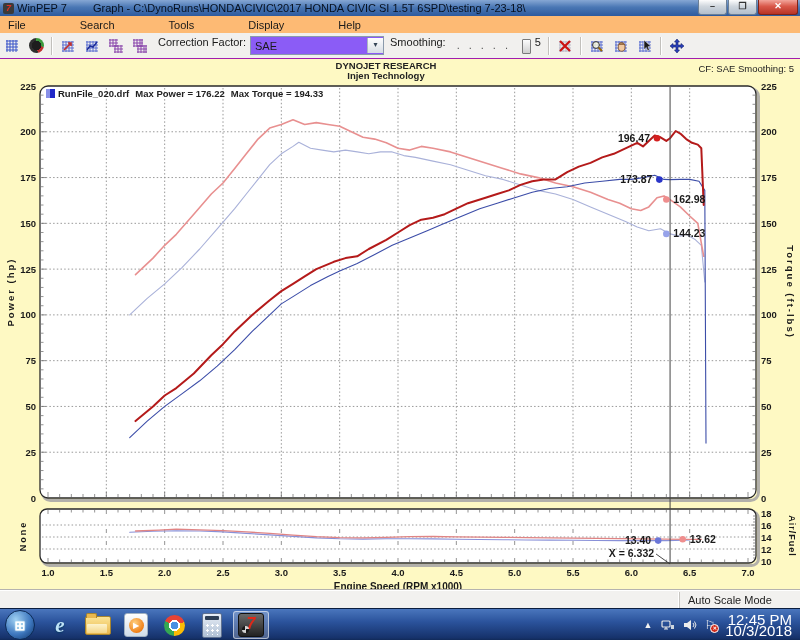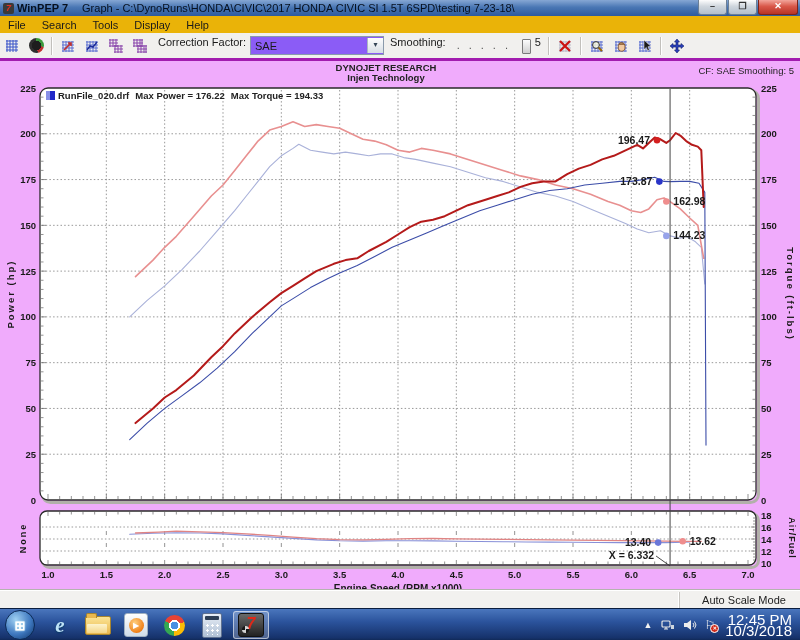--- a/index.html
+++ b/index.html
@@ -5,62 +5,62 @@
   html,body{margin:0;padding:0;background:#444;}
   #screen{position:relative;width:800px;height:640px;overflow:hidden;
     font-family:"Liberation Sans",sans-serif;font-size:11px;background:#ebebe6;
     -webkit-font-smoothing:antialiased;}
   
   .titlebar{position:absolute;top:0;left:0;width:800px;height:16px;
     background:linear-gradient(#86a7d4,#4a77b4 45%,#2d5a9e);
     color:#06101f;display:flex;align-items:center;white-space:nowrap;overflow:hidden;}
   .app-ico{width:11px;height:11px;margin:0 3px 0 3px;background:#3a3a3a;border-radius:2px;
     color:#e03020;font-weight:bold;font-size:9px;line-height:11px;text-align:center;font-style:italic;flex:0 0 auto;}
-  .app-name{font-weight:bold;margin-right:14px;}
+  .app-name{font-weight:normal;margin-right:26px;}
   .doc-title{overflow:hidden;text-overflow:ellipsis;}
   .winbtns{position:absolute;right:2px;top:0;display:flex;}
   .wbtn{width:27px;height:14px;margin-left:1px;border:1px solid #6b7f96;border-top:none;
     border-radius:0 0 3px 3px;background:linear-gradient(#fdfdfd,#cfd6dd 45%,#b3bfcc);
     color:#333;font-size:9px;line-height:13px;text-align:center;font-weight:bold;}
   .wbtn.close{background:linear-gradient(#f2a59b,#d9584a 45%,#b83325);border-color:#7e2318;color:#fff;width:38px;}
   
-  .menubar{position:absolute;top:16px;left:0;width:800px;height:17px;background:#eab308;
-    border-bottom:1px solid #dcdad6;display:flex;align-items:center;color:#1a1a1a;}
+  .menubar{position:absolute;top:16px;left:0;width:800px;height:17px;background:#fdba74;
+    border-bottom:1px solid #dcdad6;display:flex;align-items:center;color:#1a1a1a;gap:38px;}
   .menu-item{padding:1px 8px;}
   
   .toolbar{position:absolute;top:33px;left:0;width:800px;height:25px;background:#f1f0ee;
     border-bottom:1px solid #c9c7c3;display:flex;align-items:center;color:#1a1a1a;}
   .tbtn{width:22px;height:20px;margin:0 1px;display:flex;align-items:center;justify-content:center;flex:0 0 auto;}
   .tsep{width:1px;height:18px;background:#c2c0bc;border-right:1px solid #fff;margin:0 3px;flex:0 0 auto;}
   .tlabel{margin:0 4px 8px 6px;white-space:nowrap;text-align:center;}
   .cf-select{width:132px;height:17px;border:1px solid #8a9aab;background:#8b5cf6;display:flex;align-items:center;position:relative;}
   .cf-select .val{padding-left:4px;flex:1;}
   .cf-select .drop{width:15px;height:15px;border-left:1px solid #aab6c2;
     background:linear-gradient(#fefefe,#d6dde4);text-align:center;line-height:14px;font-size:8px;color:#345;}
   .slider{position:relative;width:78px;height:16px;margin:0 3px;}
   .slider .dots{position:absolute;left:4px;top:1px;letter-spacing:9px;color:#555;font-size:11px;}
   .slider .handle{position:absolute;right:0px;top:1px;width:7px;height:13px;
     background:linear-gradient(#fcfcfc,#cfcfcf);border:1px solid #7a7a7a;border-radius:1px;}
   .gauge-ico{width:15px;height:15px;border-radius:50%;
     background:radial-gradient(circle at 50% 50%, #1d1d1d 0 44%, transparent 46%),
       conic-gradient(#3c9a3c 0 100deg,#c03030 100deg 170deg,#2e2e2e 170deg 360deg);}
   
-  .client{position:absolute;top:58px;left:0;width:800px;height:532px;background:#f0abfc;border-top:3px solid #a21caf;}
+  .client{position:absolute;top:58px;left:0;width:800px;height:532px;background:#fef9c3;border-top:1px solid #a21caf;}
   .hdr-center{position:absolute;top:2px;left:0;width:772px;text-align:center;font-weight:bold;font-size:9.5px;color:#222;line-height:10px;}
   .hdr-right{position:absolute;top:4px;right:6px;font-weight:normal;font-size:9.5px;color:#222;}
   #chart-svg{position:absolute;top:0;left:0;}
   .legend{position:absolute;top:29px;left:46px;font-size:9.5px;font-weight:bold;color:#222;line-height:11px;}
   .legend-row{display:flex;align-items:center;white-space:nowrap;}
   .sw{width:9px;height:9px;margin-right:3px;flex:0 0 auto;}
   .sw1{background:linear-gradient(to right,#8890e8 50%,#2028c8 50%);}
   .sw2{background:linear-gradient(to right,#f0a0a0 50%,#d02020 50%);}
   .legend-row span{margin-right:6px;}
   
   .statusbar{position:absolute;top:590px;left:0;width:800px;height:18px;background:#f2f1ef;
-    border-top:1px solid #fff;box-shadow:0 -1px 0 #b5b3af;display:flex;justify-content:flex-end;align-items:center;color:#222;text-align:center;}
+    border-top:1px solid #fff;box-shadow:0 -1px 0 #b5b3af;display:flex;justify-content:flex-end;align-items:center;color:#222;}
   .status-cell{width:112px;height:16px;line-height:16px;border-left:1px solid #c6c4c0;box-shadow:-1px 0 0 #fff;padding-left:8px;}
   
   .taskbar{position:absolute;top:608px;left:0;width:800px;height:32px;
     background:linear-gradient(#4a76bd,#2b539c 40%,#16326b 90%,#0f2650);border-top:1px solid #0a1d3e;
     display:flex;align-items:center;color:#fff;}
   .orb{width:28px;height:28px;border-radius:50%;margin:0 6px 0 5px;
     background:radial-gradient(circle at 35% 30%,#9fd0f2,#3f79c0 55%,#123a72 95%);
     border:1px solid #0c2a55;display:flex;align-items:center;justify-content:center;
     color:#fff;font-size:13px;font-weight:bold;text-shadow:0 0 2px #dff;}
   .task-ico{width:34px;height:26px;margin:0 2px;display:flex;align-items:center;justify-content:center;border-radius:3px;}

